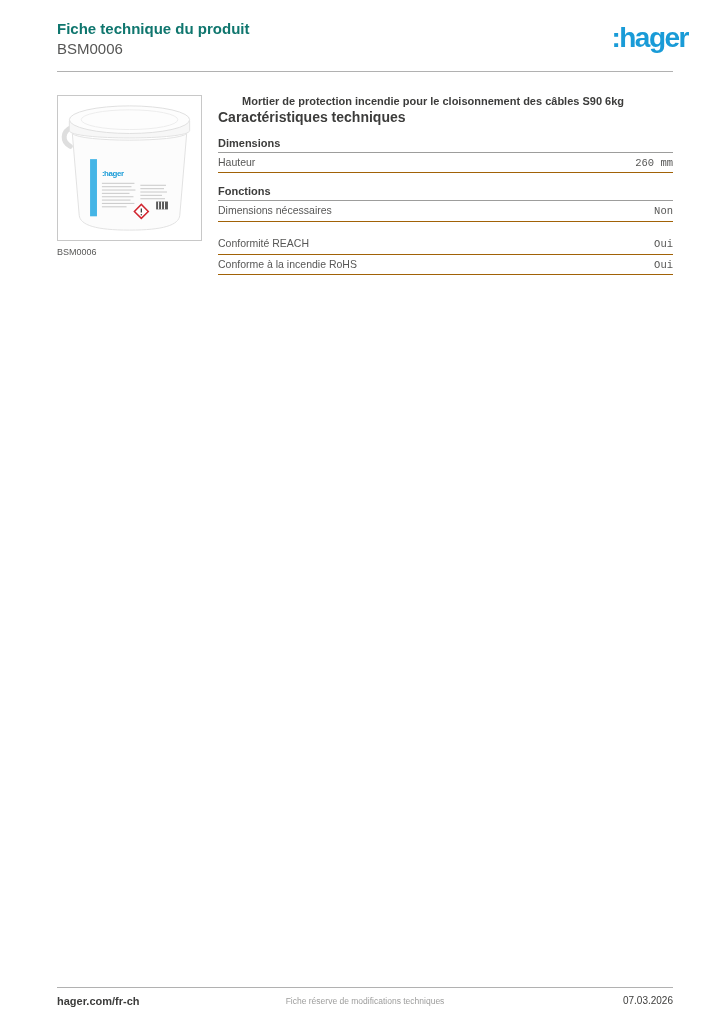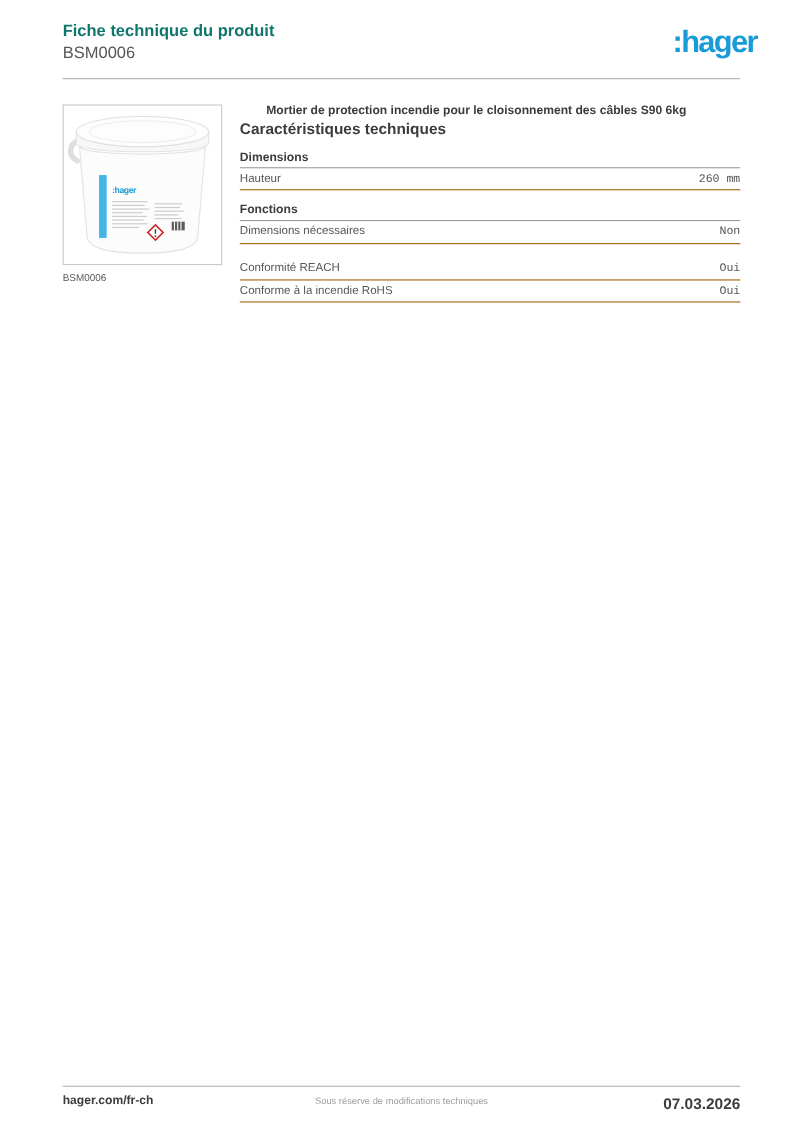--- a/index.html
+++ b/index.html
@@ -38,21 +38,21 @@
               border-bottom:1px solid #a16207; padding:3px 0 2px 0;
               font-size:10.5px; color:#575756; line-height:1.3; }
   .spec-value { text-align:right; white-space:nowrap; padding-left:10px;font-family:Liberation Mono, monospace; }
 
   
   .footer-rule { left:57px; top:987px; width:616px; }
   .footer-row { position:absolute; left:57px; top:995px; width:616px; height:14px; }
   .footer-left  { position:absolute; left:0; top:0; font-size:11px; font-weight:bold; color:#3c3c3b; }
   .footer-center{ position:absolute; left:0; right:0; top:1px; text-align:center;
                   font-size:8.5px; color:#9d9d9c; }
-  .footer-right { position:absolute; right:0; top:0; font-size:14px; font-weight:bold; color:#3c3c3b; }
+  .footer-right { position:absolute; right:0; top:0; font-size:10px; font-weight:normal; color:#3c3c3b; }
 </style>
 </head>
 <body>
 
 <div class="page">
 
   <div class="header">
     <div>
       <div class="page-title">Fiche technique du produit</div>
       <div class="page-ref">BSM0006</div>
@@ -143,17 +143,17 @@
       <div class="spec-row">
         <span class="spec-label">Conforme à la incendie RoHS</span>
         <span class="spec-value">Oui</span>
       </div>
     </div>
   </div>
 
   <div class="rule footer-rule"></div>
   <div class="footer-row">
     <span class="footer-left">hager.com/fr-ch</span>
-    <span class="footer-center">Sous réserve de modifications techniques</span>
+    <span class="footer-center">Fiche réserve de modifications techniques</span>
     <span class="footer-right">07.03.2026</span>
   </div>
 
 </div>
 
 </body></html>

